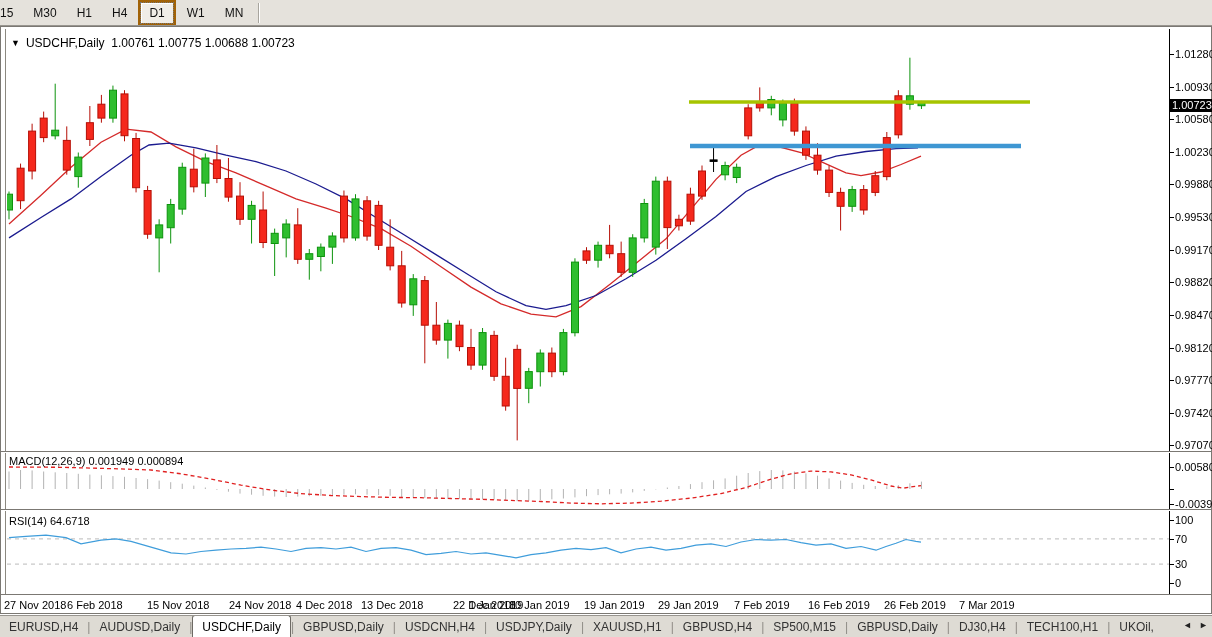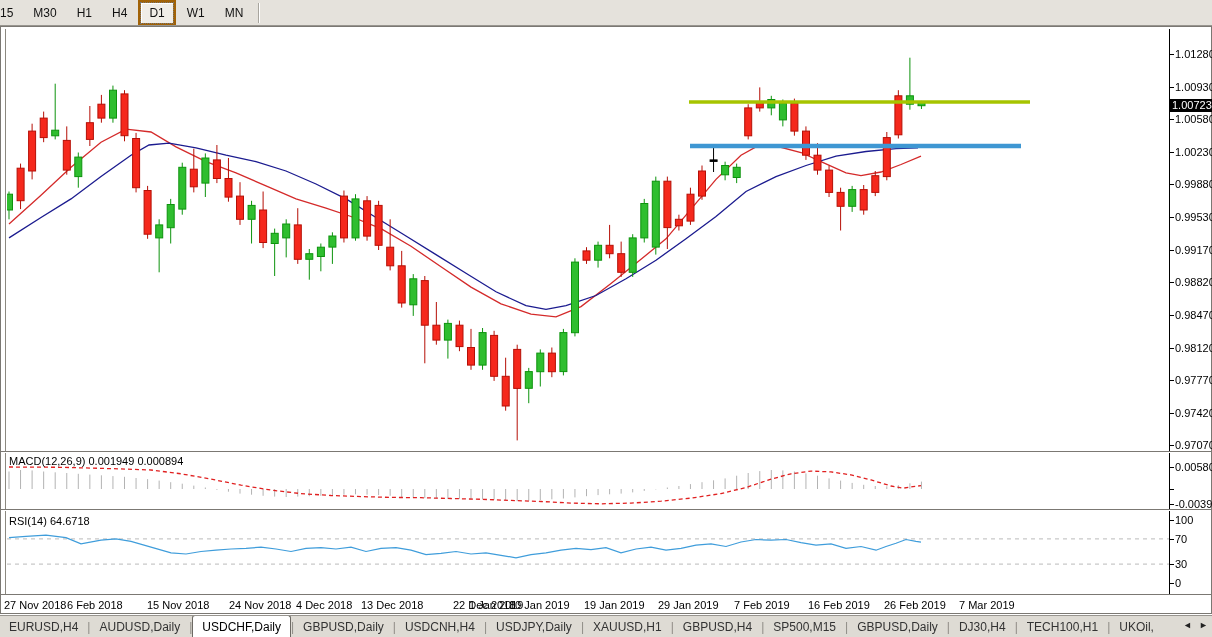--- a/index.html
+++ b/index.html
@@ -308,20 +308,23 @@
       <line x1="0" y1="53.1" x2="1163" y2="53.1" stroke="#bbbbbb" stroke-width="1" stroke-dasharray="4 4"></line>
       <polyline points="2.0,26.6 19.0,25.4 39.0,24.1 59.0,26.6 74.0,32.9 94.0,29.2 109.0,27.9 124.0,30.4 144.0,36.1 164.0,41.8 179.0,43.0 194.0,40.5 209.0,39.2 224.0,38.0 239.0,37.4 254.0,36.1 269.0,38.0 284.0,40.5 299.0,37.4 314.0,36.7 329.0,38.0 344.0,36.1 359.0,40.5 374.0,37.4 389.0,36.7 404.0,39.2 419.0,43.6 434.0,42.4 449.0,40.5 464.0,43.0 479.0,41.8 494.0,44.3 509.0,46.8 524.0,43.6 539.0,41.8 554.0,39.2 569.0,37.4 584.0,38.6 599.0,36.7 614.0,41.8 629.0,38.0 644.0,36.1 659.0,39.2 674.0,37.4 689.0,34.2 704.0,32.9 719.0,35.5 734.0,31.0 749.0,28.5 764.0,29.2 779.0,28.5 794.0,31.7 809.0,34.2 824.0,32.9 839.0,37.4 854.0,35.5 869.0,39.2 879.0,35.5 889.0,32.3 899.0,28.5 909.0,30.4 914.0,31.2" fill="none" stroke="#3f9ddb" stroke-width="1.2"></polyline>
     </svg>
 
   <div class="inner-vline"></div>
   <div class="axis-vline"></div>
   <div class="pane-sep" style="top:424px;"></div>
   <div class="pane-sep" style="top:482px;"></div>
   <div class="pane-sep" style="top:567px;"></div>
 
+  <div class="chart-title">
+    <span class="dd">▼</span><span>USDCHF,Daily</span>&nbsp;&nbsp;<span>1.00761 1.00775 1.00688 1.00723</span>
+  </div>
   <div class="pane-label" style="top:428px;">MACD(12,26,9) 0.001949 0.000894</div>
   <div class="pane-label" style="top:488px;text-align:center;">RSI(14) 64.6718</div>
 
   <div id="right-axis">
       <div class="axis-tick" style="top: 27px;"></div>
       <div class="axis-label" style="top: 21px;">1.01280</div>
       <div class="axis-tick" style="top: 60px;"></div>
       <div class="axis-label" style="top: 54px;">1.00930</div>
       <div class="axis-tick" style="top: 92px;"></div>
       <div class="axis-label" style="top: 86px;">1.00580</div>

